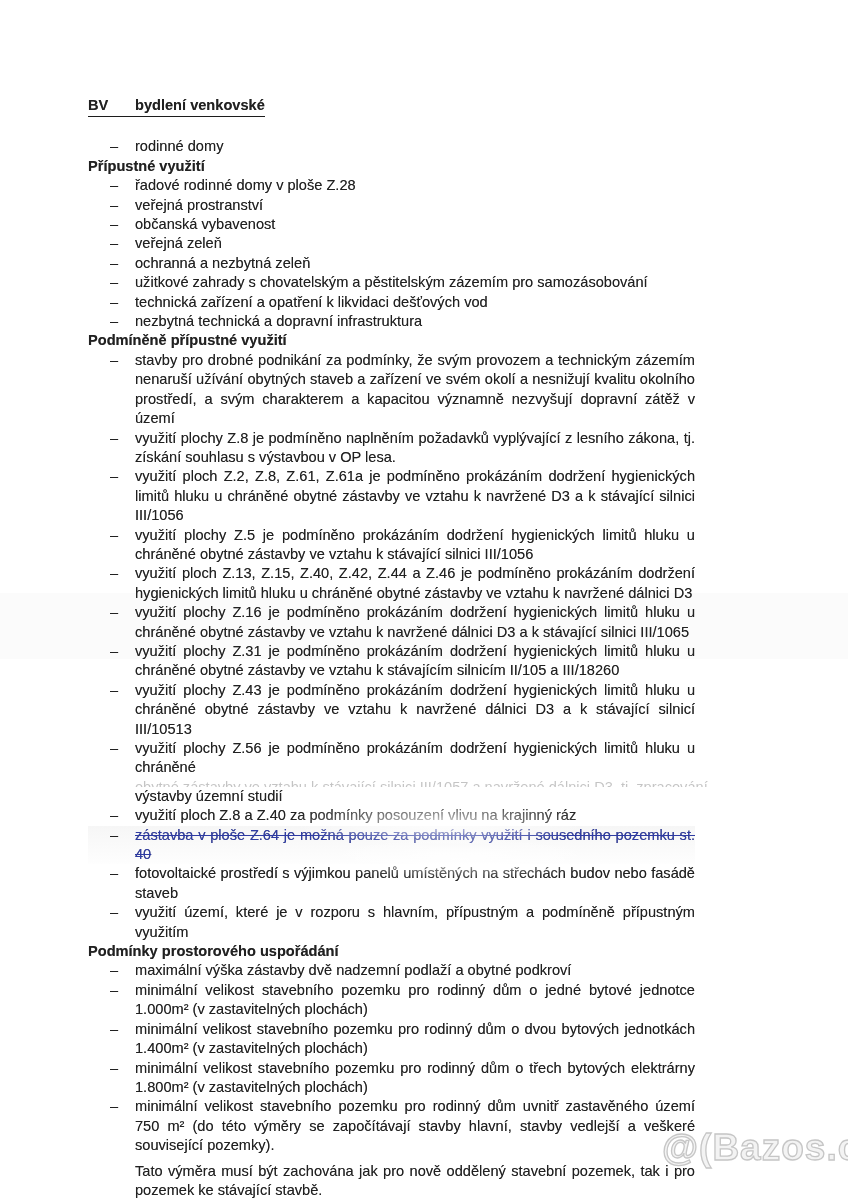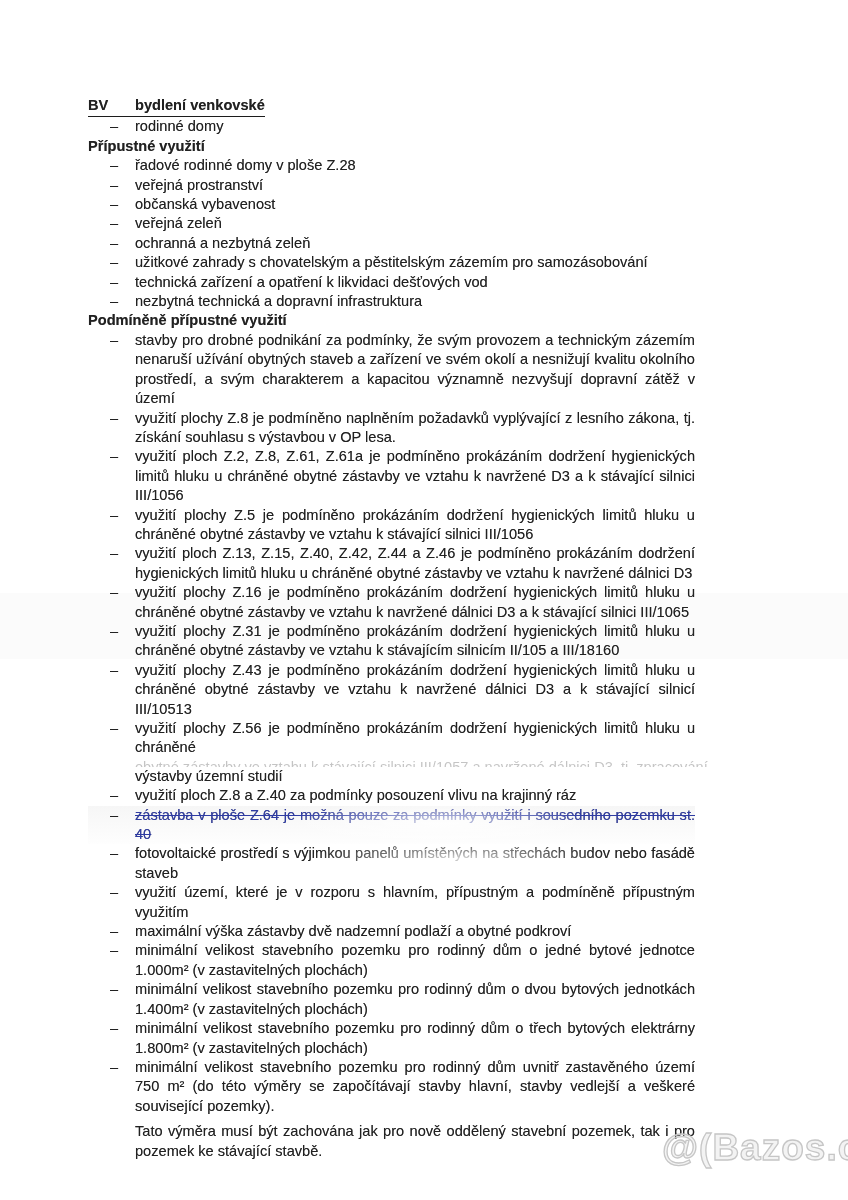--- a/index.html
+++ b/index.html
@@ -6,21 +6,21 @@
   html,body { background:#ffffff; }
   body {
     font-family:"Liberation Sans","DejaVu Sans",sans-serif;
     font-size:14.6px; line-height:19.4px; color:#212121;
   }
   .page {
     position:relative; width:848px; height:1200px;
     padding:96px 0 0 88px; background:#fff; overflow:hidden;
     text-shadow:0 0 .4px rgba(0,0,0,.45);
   }
-  .doc-title { margin-bottom:0; }
+  .doc-title { margin-bottom:20px; }
   .title-underline {
     display:inline-block; font-weight:700;
     border-bottom:1.6px solid #1c1c1c; padding-bottom:1px;
   }
   .code { display:inline-block; width:47px; }
   .sec-heading { font-weight:700; width:610px; }
   .li { display:flex; width:607px; }
   .li .dash { width:25px; margin-left:22px; flex:none; }
   .li .txt { width:560px; text-align:justify; }
   .cont { margin-left:47px; width:560px; text-align:justify; }
@@ -112,21 +112,21 @@
       <div class="li">
         <span class="dash">–</span>
         <div class="txt">využití ploch Z.13, Z.15, Z.40, Z.42, Z.44 a Z.46 je podmíněno prokázáním dodržení hygienických limitů hluku u chráněné obytné zástavby ve vztahu k navržené dálnici D3</div>
       </div>
       <div class="li">
         <span class="dash">–</span>
         <div class="txt">využití plochy Z.16 je podmíněno prokázáním dodržení hygienických limitů hluku u chráněné obytné zástavby ve vztahu k navržené dálnici D3 a k stávající silnici III/1065</div>
       </div>
       <div class="li">
         <span class="dash">–</span>
-        <div class="txt">využití plochy Z.31 je podmíněno prokázáním dodržení hygienických limitů hluku u chráněné obytné zástavby ve vztahu k stávajícím silnicím II/105 a III/18160</div>
+        <div class="txt">využití plochy Z.31 je podmíněno prokázáním dodržení hygienických limitů hluku u chráněné obytné zástavby ve vztahu k stávajícím silnicím II/105 a III/18260</div>
       </div>
       <div class="li">
         <span class="dash">–</span>
         <div class="txt">využití plochy Z.43 je podmíněno prokázáním dodržení hygienických limitů hluku u chráněné obytné zástavby ve vztahu k navržené dálnici D3 a k stávající silnicí III/10513</div>
       </div>
       <div class="li">
         <span class="dash">–</span>
         <div class="txt">využití plochy Z.56 je podmíněno prokázáním dodržení hygienických limitů hluku u chráněné</div>
       </div>
       <div class="erased">obytné zástavby ve vztahu k stávající silnici III/1057 a navržené dálnici D3, tj. zpracování</div>
@@ -140,20 +140,21 @@
         <div class="txt">zástavba v ploše Z.64 je možná pouze za podmínky využití i sousedního pozemku st. 40</div>
       </div>
       <div class="li">
         <span class="dash">–</span>
         <div class="txt">fotovoltaické prostředí s výjimkou panelů umístěných na střechách budov nebo fasádě staveb</div>
       </div>
       <div class="li">
         <span class="dash">–</span>
         <div class="txt">využití území, které je v rozporu s hlavním, přípustným a podmíněně přípustným využitím</div>
       </div>
+      <div class="sec-heading">Podmínky prostorového uspořádání</div>
       <div class="li">
         <span class="dash">–</span>
         <div class="txt">maximální výška zástavby dvě nadzemní podlaží a obytné podkroví</div>
       </div>
       <div class="li">
         <span class="dash">–</span>
         <div class="txt">minimální velikost stavebního pozemku pro rodinný dům o jedné bytové jednotce 1.000m² (v zastavitelných plochách)</div>
       </div>
       <div class="li">
         <span class="dash">–</span>

